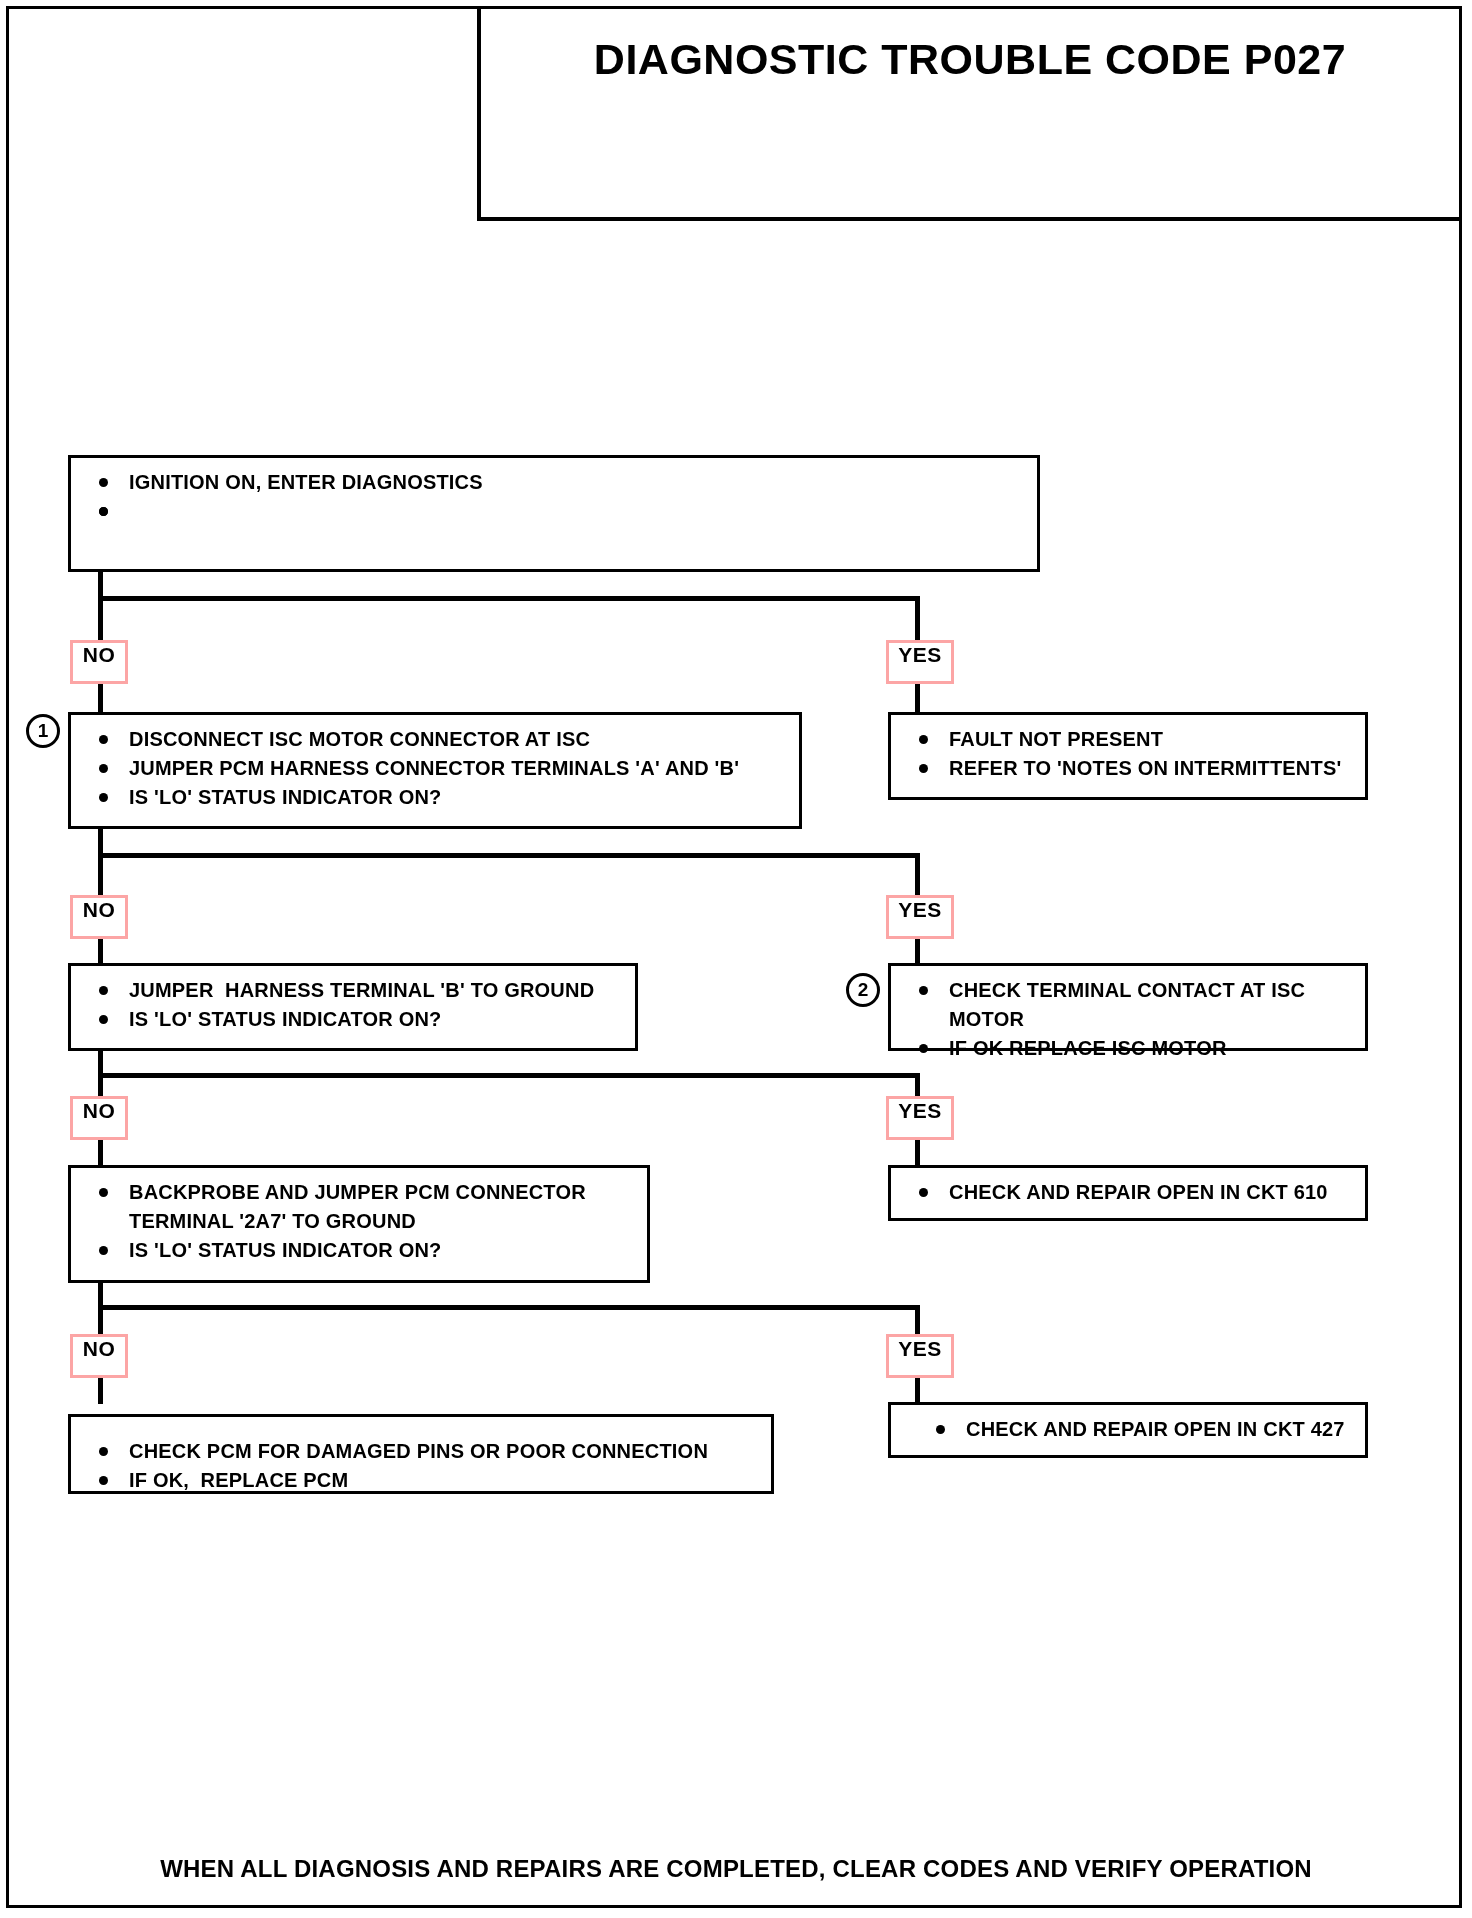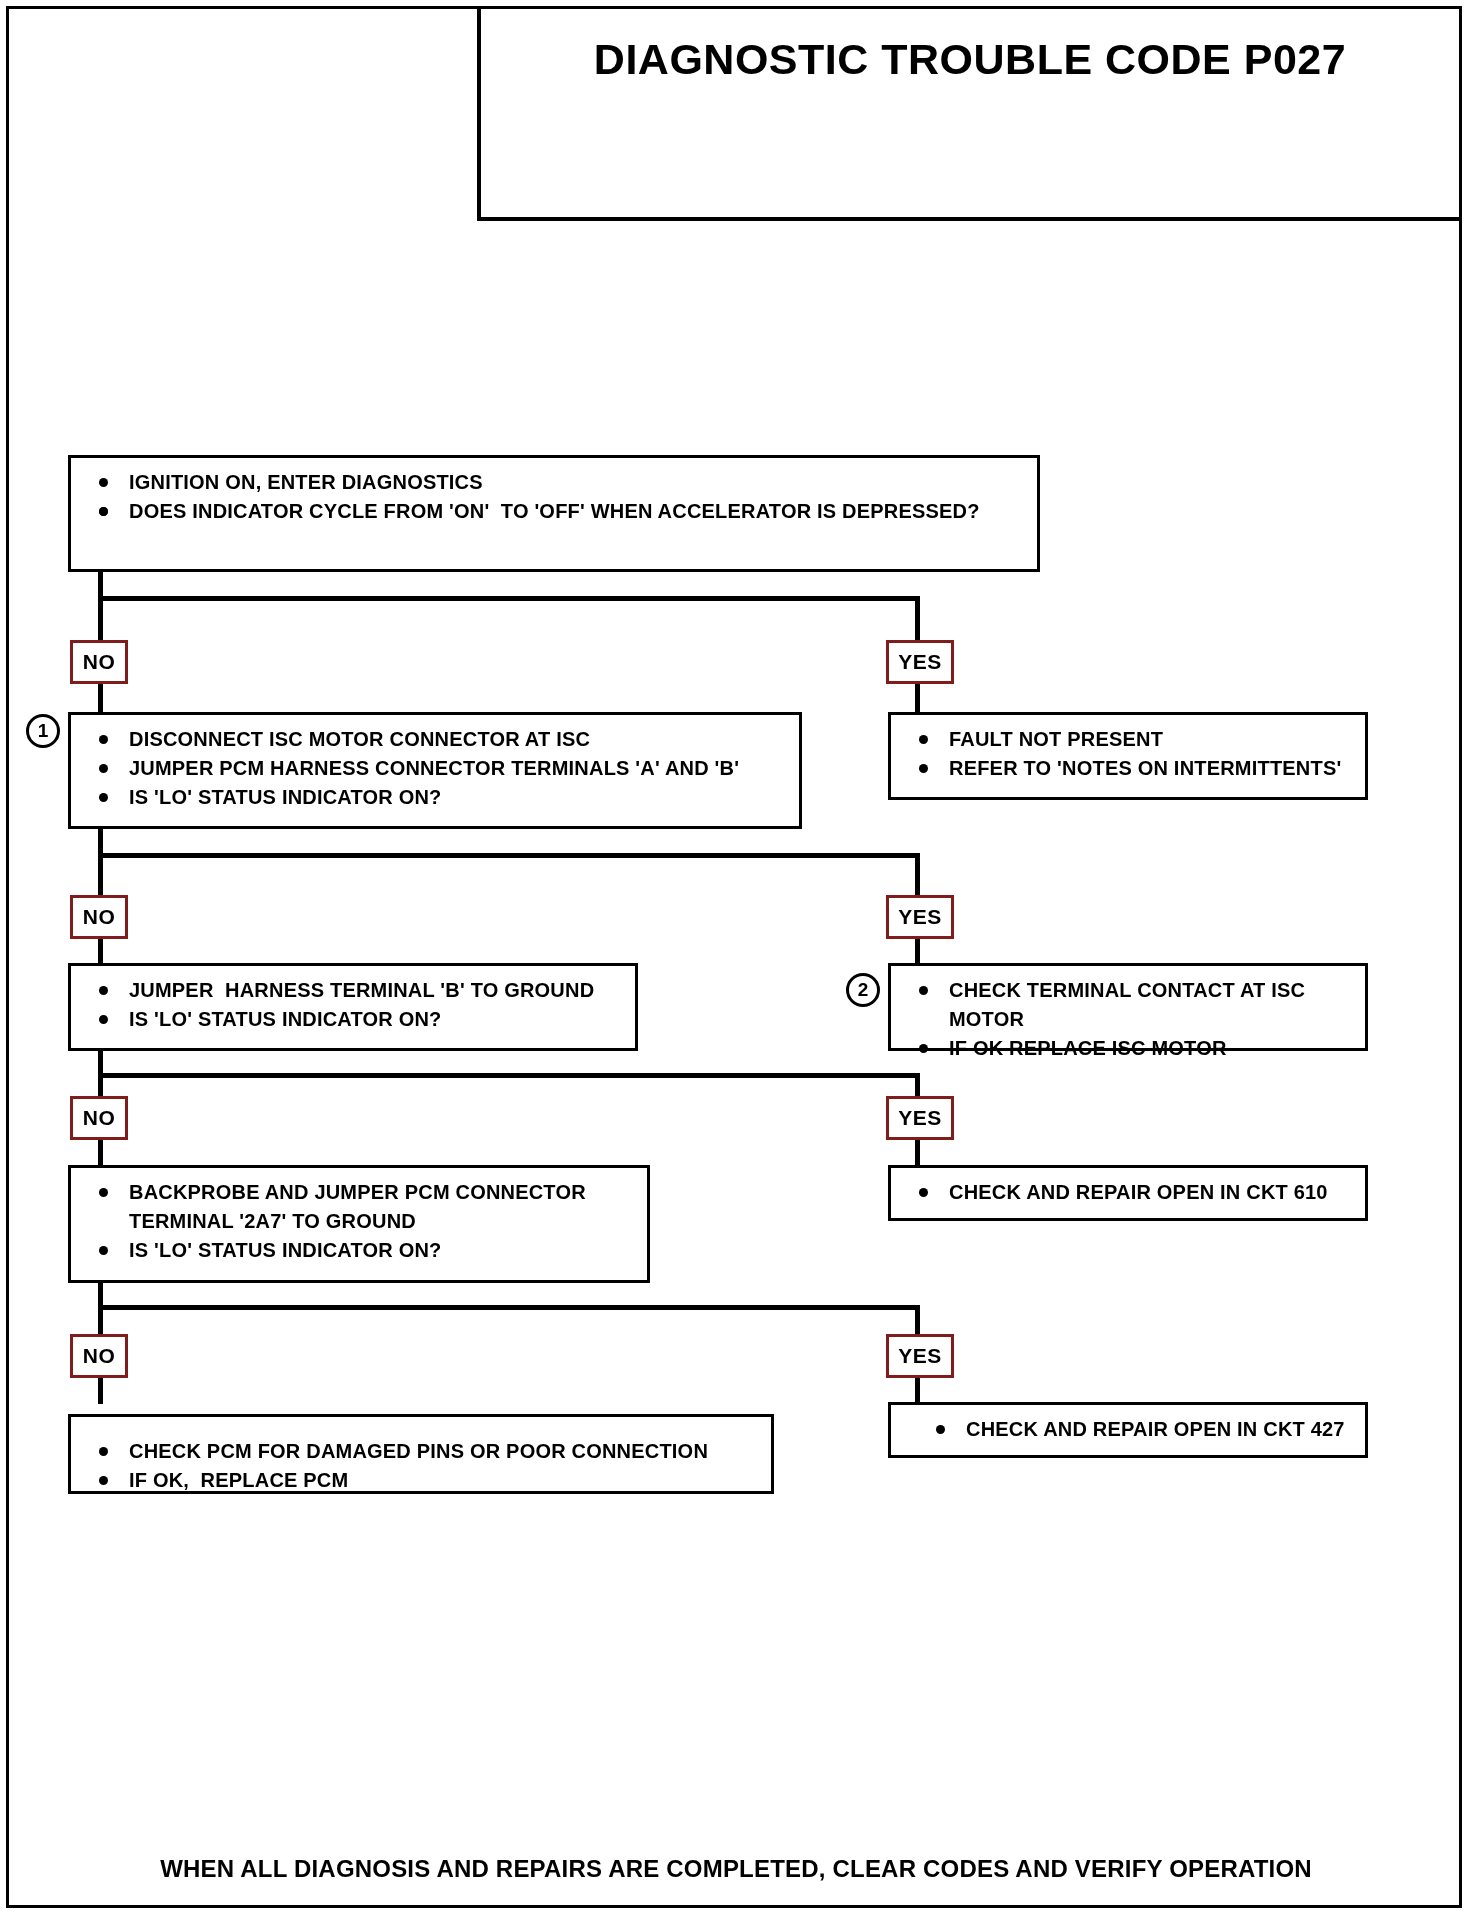--- a/index.html
+++ b/index.html
@@ -90,27 +90,27 @@
     height: 9px;
     border-radius: 50%;
     background: #000;
   }
   .box li.nobullet {
     padding-left: 58px;
   }
   
   .yn {
     position: absolute;
-    border: 3px solid #7f1d1d;
+    border: 3px solid #fca5a5;
     background: #fff;
     box-sizing: border-box;
     font-size: 21px;
     font-weight: bold;
     display: flex;
-    align-items: center;
+    align-items: flex-start;
     justify-content: center;
     letter-spacing: 0.5px;
   }
   
   .circle-ref {
     position: absolute;
     width: 34px;
     height: 34px;
     border: 3px solid #000;
     border-radius: 50%;
@@ -153,21 +153,21 @@
   <div id="page-border"></div>
 
   <div id="title-block">
     <div class="title-line-1">DIAGNOSTIC TROUBLE CODE P027</div>
   </div>
 
   <div class="box" style="left:68px; top:455px; width:972px; height:117px;">
     <ul>
       <li><span class="bullet"></span><span>IGNITION ON, ENTER DIAGNOSTICS</span></li>
       <li><span class="bullet"></span></li>
-      <li><span class="bullet"></span><span>DOES INDICATOR CYCLE FROM 'ON'  TO 'OFF' WHEN ACCELERATOR IS DEPRESSED?</span></li>
+      <li><span class="bullet"></span></li>
     </ul>
   </div>
 
   <div class="line-v" style="left:98px; top:572px; height:28px;"></div>
   <div class="line-h" style="left:98px; top:596px; width:822px;"></div>
   <div class="line-v" style="left:98px; top:596px; height:44px;"></div>
   <div class="line-v" style="left:915px; top:596px; height:44px;"></div>
 
   <div class="yn" style="left:70px; top:640px; width:58px; height:44px;">
     <span>NO</span>

